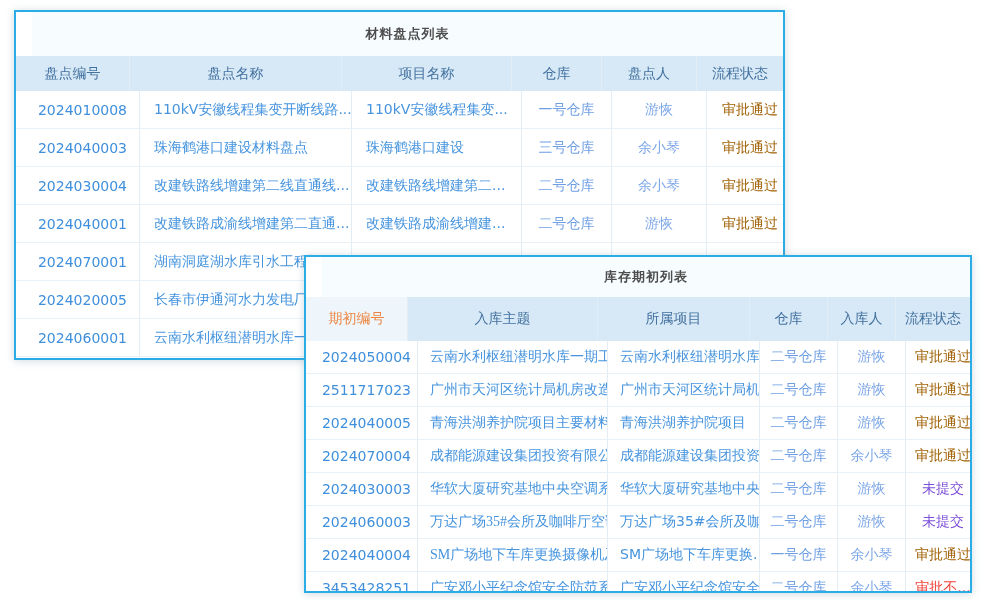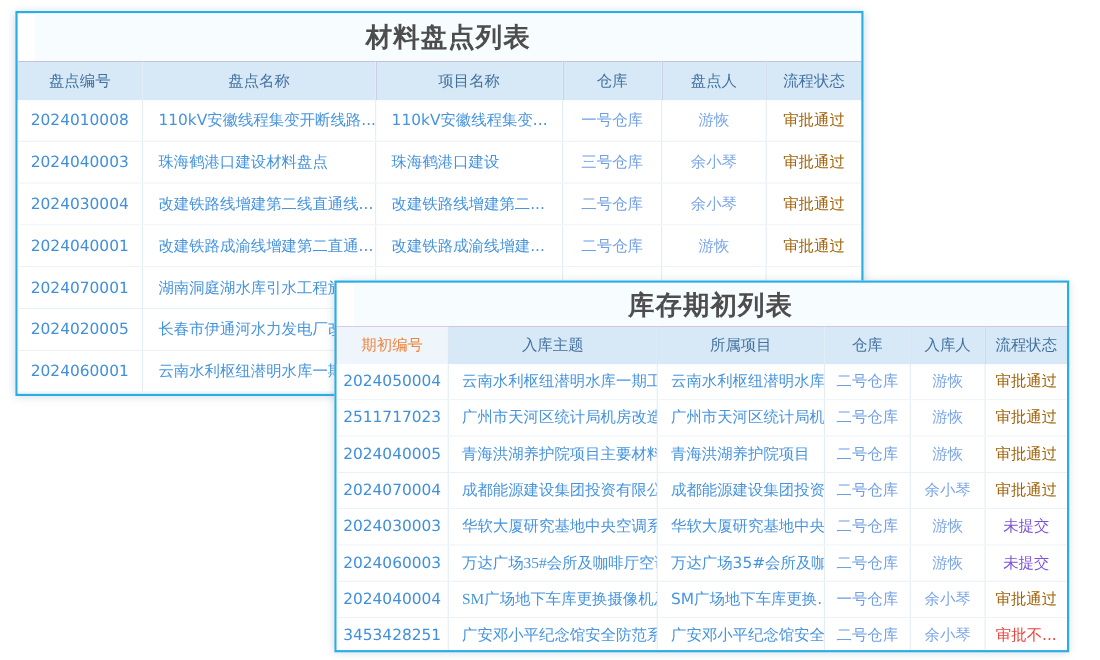--- a/index.html
+++ b/index.html
@@ -12,41 +12,41 @@
     border:2px solid #2aace4;
     box-shadow:0 1px 8px rgba(120,150,170,0.35);
     overflow:hidden;
   }
   #panel1 { left:14px; top:10px; width:771px; height:350px; z-index:1; }
   #panel2 { left:304px; top:255px; width:668px; height:338px; z-index:2; }
 
   .panel-title {
     display:flex; align-items:center; justify-content:center;
     background:#f7fcff; color:#4d4d4d;
-    font-size:24px; font-weight:bold; letter-spacing:1px;margin-left:16px;
+    font-size:13px; font-weight:bold; letter-spacing:1px;margin-left:16px;
   }
   #panel1 .panel-title { height:44px; }
   #panel2 .panel-title { height:40px; }
 
   .thead { display:flex; background:#701a75; }
   #panel1 .thead { height:35px; }
-  #panel2 .thead { height:34px; }
+  #panel2 .thead { height:44px; }
 
   .cell {
     display:flex; align-items:center; justify-content:center;
     font-size:14px; white-space:nowrap; overflow:hidden;
     border-right:1px solid #e2edf6;
     flex:none;
   }
   .cell:last-child { border-right:none; }
 
   .th { color:#43719f; background:#d7e9f7; }
   .th-hover { background:#eef6fc; color:#ed8540; }
 
-  .row { display:flex; border-bottom:1px solid #e9f1f8; background:#ffffff; }
+  .row { display:flex; border-bottom:1px solid #e9f1f8; background:#ffffff;padding-left:10px; }
   #panel1 .row { height:38px; }
   #panel2 .row { height:33px; }
 
   
   #panel1 .cell:nth-child(1){ width:114px; }
   #panel1 .cell:nth-child(2){ width:212px; justify-content:flex-start; padding-left:14px; }
   #panel1 .cell:nth-child(3){ width:170px; justify-content:flex-start; padding-left:14px; }
   #panel1 .cell:nth-child(4){ width:90px; }
   #panel1 .cell:nth-child(5){ width:95px; }
   #panel1 .cell:nth-child(6){ width:86px; }

